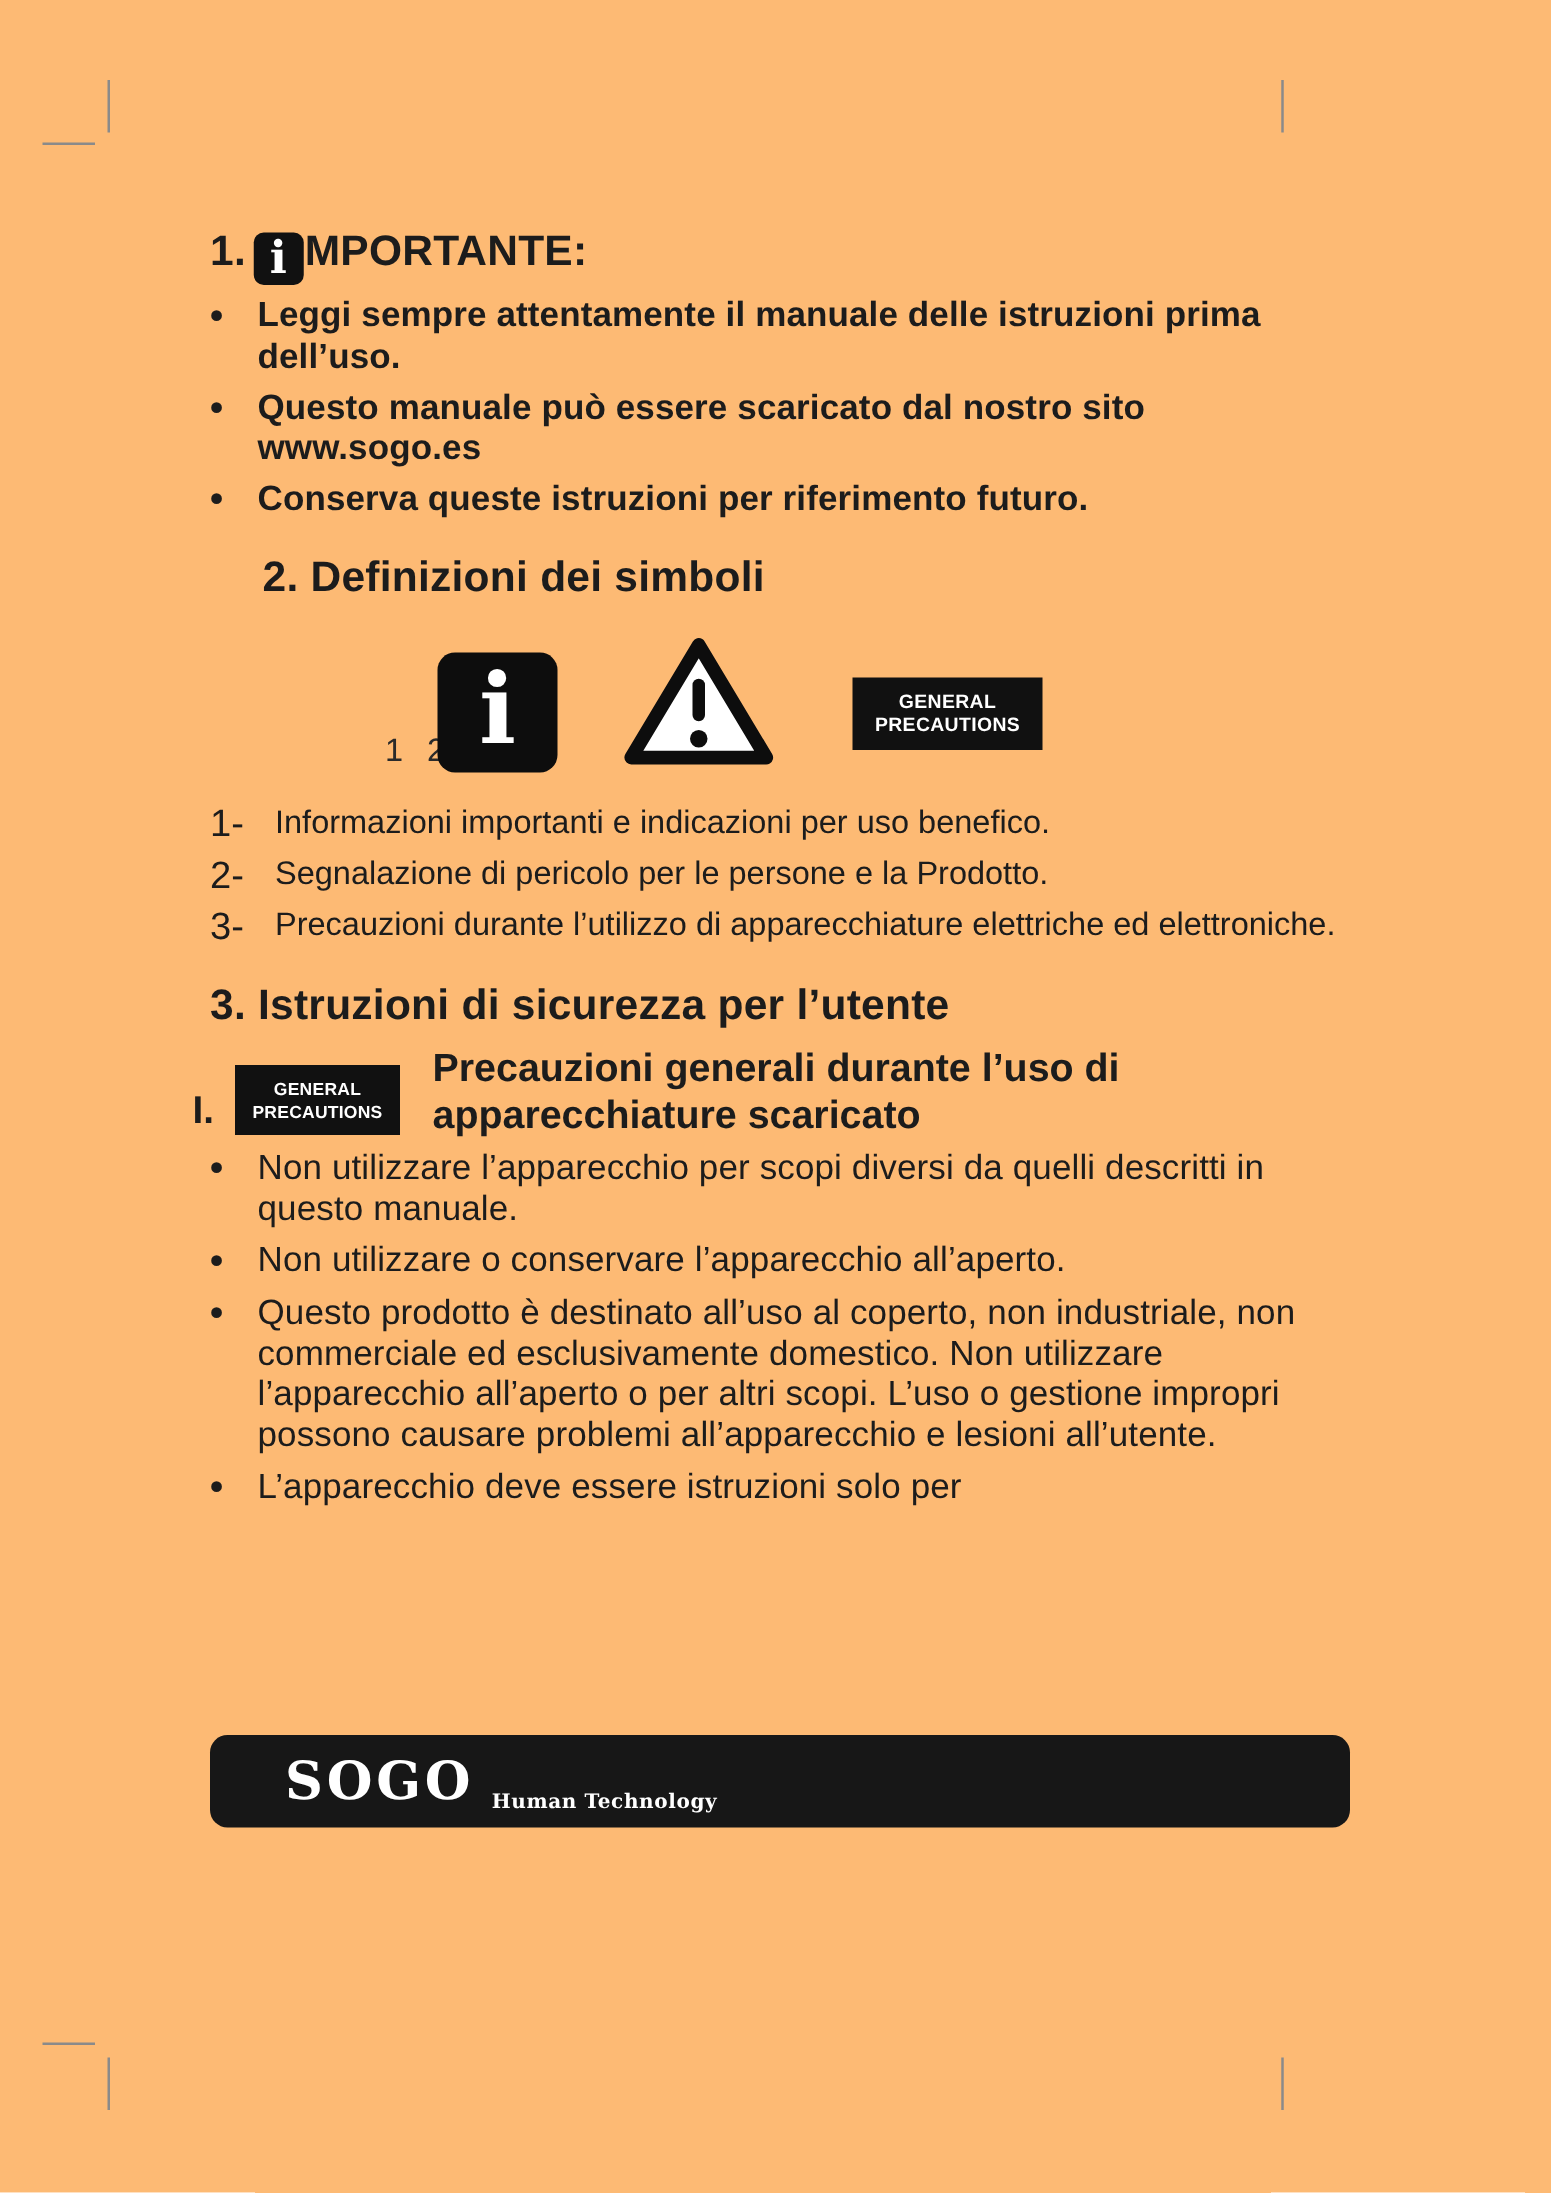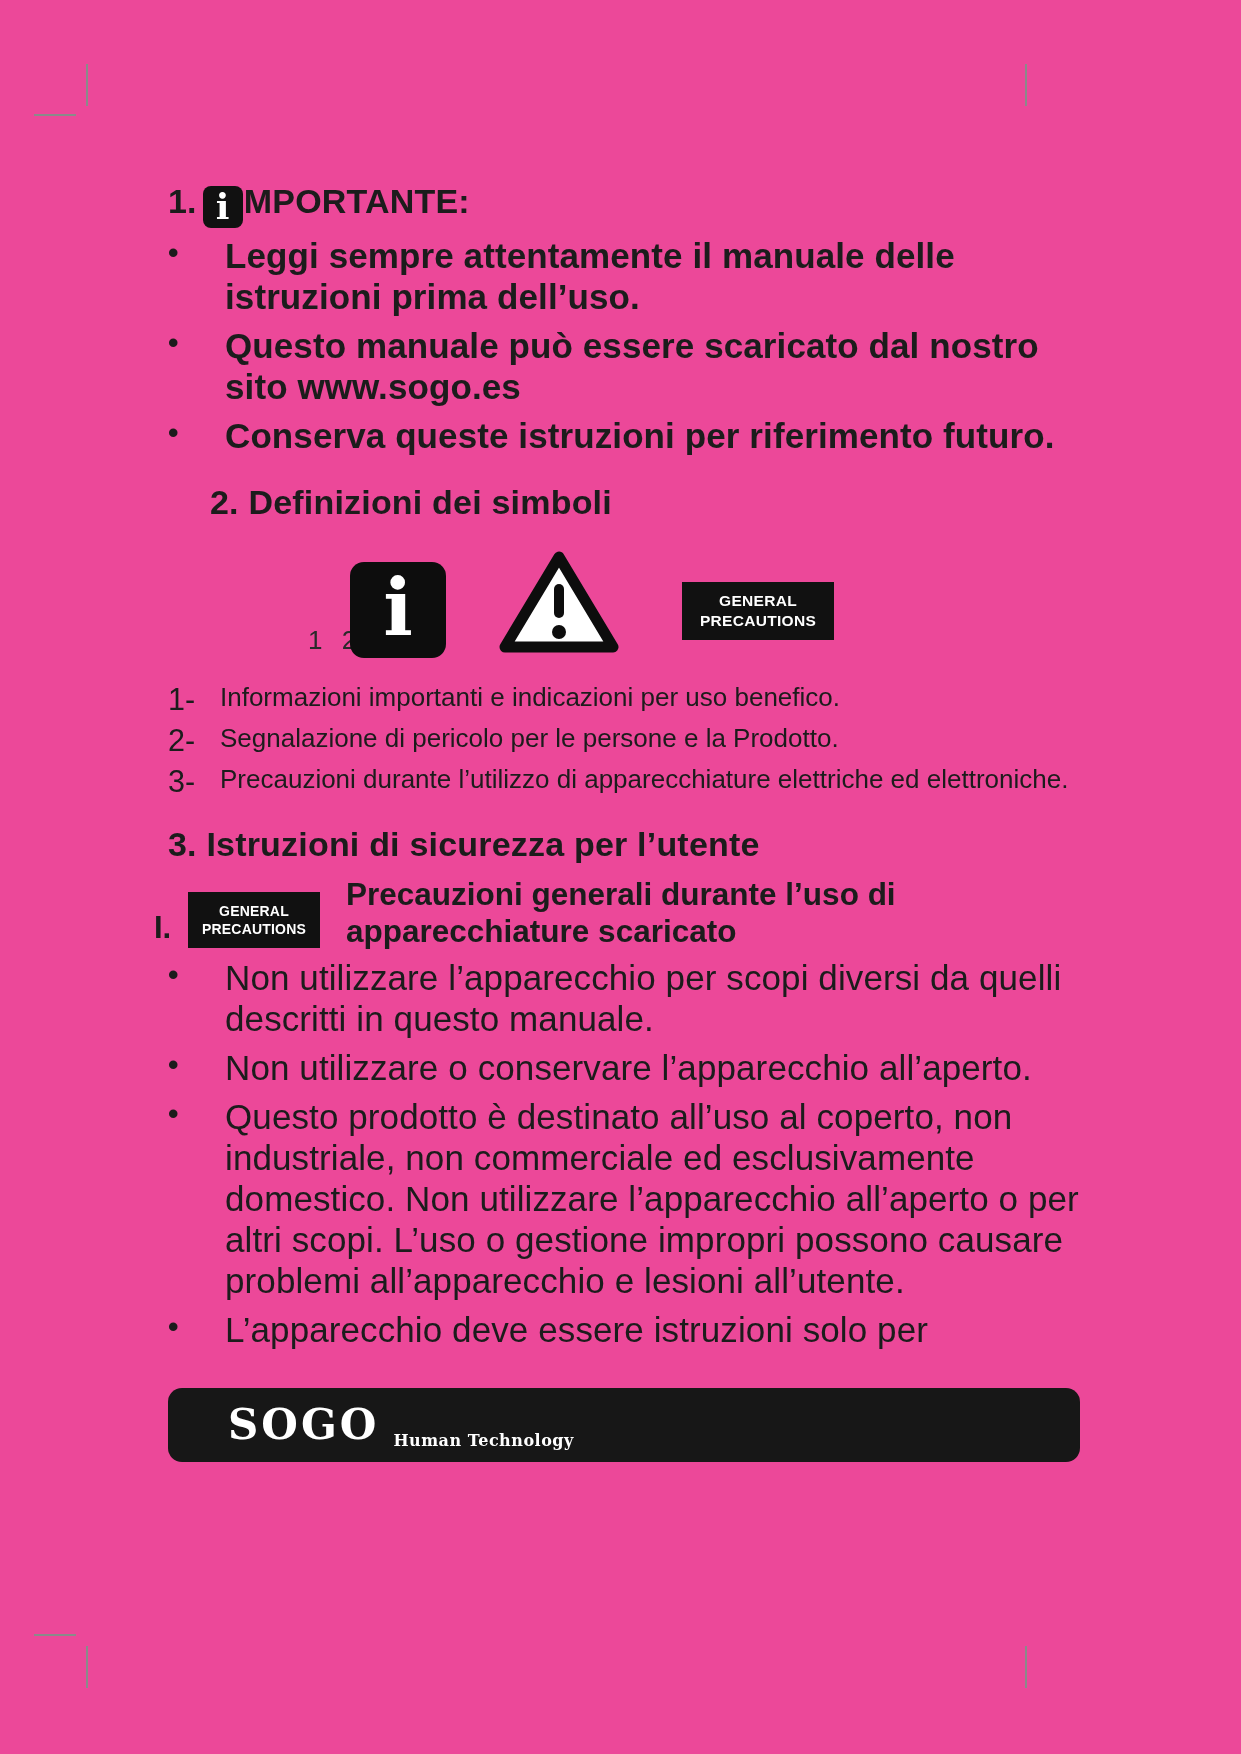--- a/index.html
+++ b/index.html
@@ -1,19 +1,19 @@
 <!DOCTYPE html>
 <html><head>
 <meta charset="utf-8">
 <style>
   * { margin:0; padding:0; box-sizing:border-box; }
   html,body { background:#ffffff; }
   body { width:1241px; height:1754px; position:relative; font-family:"Liberation Sans", sans-serif; color:#1c1c1c; }
 
-  .page { position:absolute; inset:0; background:#ec4899; overflow:hidden; }
+  .page { position:absolute; inset:0; background:#fdba74; overflow:hidden; }
 
   
   .crop { position:absolute; background:#8a8a8a; }
   .crop.v { width:2px; height:42px; }
   .crop.h { width:42px; height:2px; }
 
   .content { position:absolute; left:168px; top:182px; width:915px; }
 
   h1.sec { font-size:34px; font-weight:bold; letter-spacing:0.2px; }
   .sec2-h { margin-top:26px;margin-left:42px; }
@@ -22,21 +22,21 @@
   .info-icon-inline {
     display:inline-block; width:40px; height:42px; background:#111;
     border-radius:8px; color:#fff; font-family:"DejaVu Serif", serif;
     font-weight:bold; font-size:36px; text-align:center; line-height:40px;
     vertical-align:-6px; margin:0 1px 0 6px;
   }
 
   .bullets { margin-top:8px; }
   .b-row { display:flex; margin-top:8px; }
   .b-dot { width:38px; flex:0 0 38px; font-size:30px; font-weight:bold; }
-  .b-text { font-size:35px; line-height:1.17; letter-spacing:0.1px;margin-left:19px; }
+  .b-text { font-size:28px; line-height:1.17; letter-spacing:0.1px; }
   .bold .b-text, .bold .b-dot { font-weight:bold; }
 
   
   .symbols { margin-top:34px; margin-left:140px; display:flex; align-items:flex-end; position:relative; height:102px; }
   .sym-nums { position:absolute; left:0; bottom:2px; font-size:26px; color:#2a2a2a; letter-spacing:6px; }
   .info-icon-big {
     width:96px; height:96px; background:#0d0d0d; border-radius:14px; color:#fff;
     font-family:"DejaVu Serif", serif; font-weight:bold; font-size:78px;
     text-align:center; line-height:92px; margin-left:42px; position:relative; z-index:2;
   }

